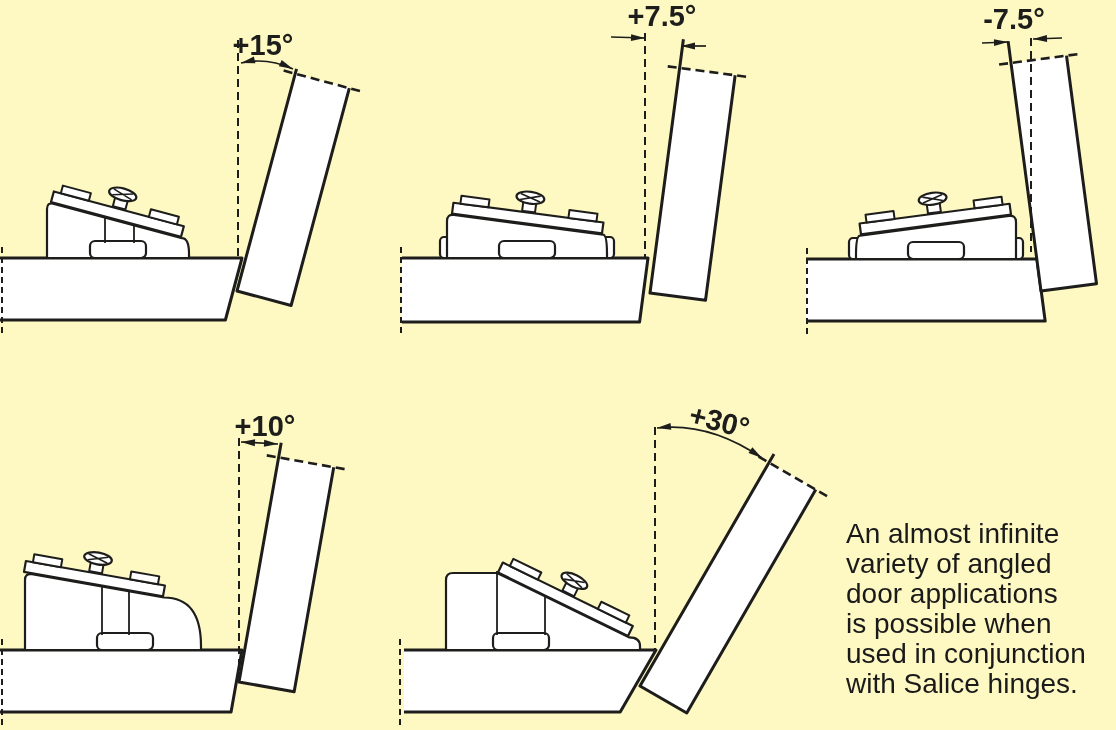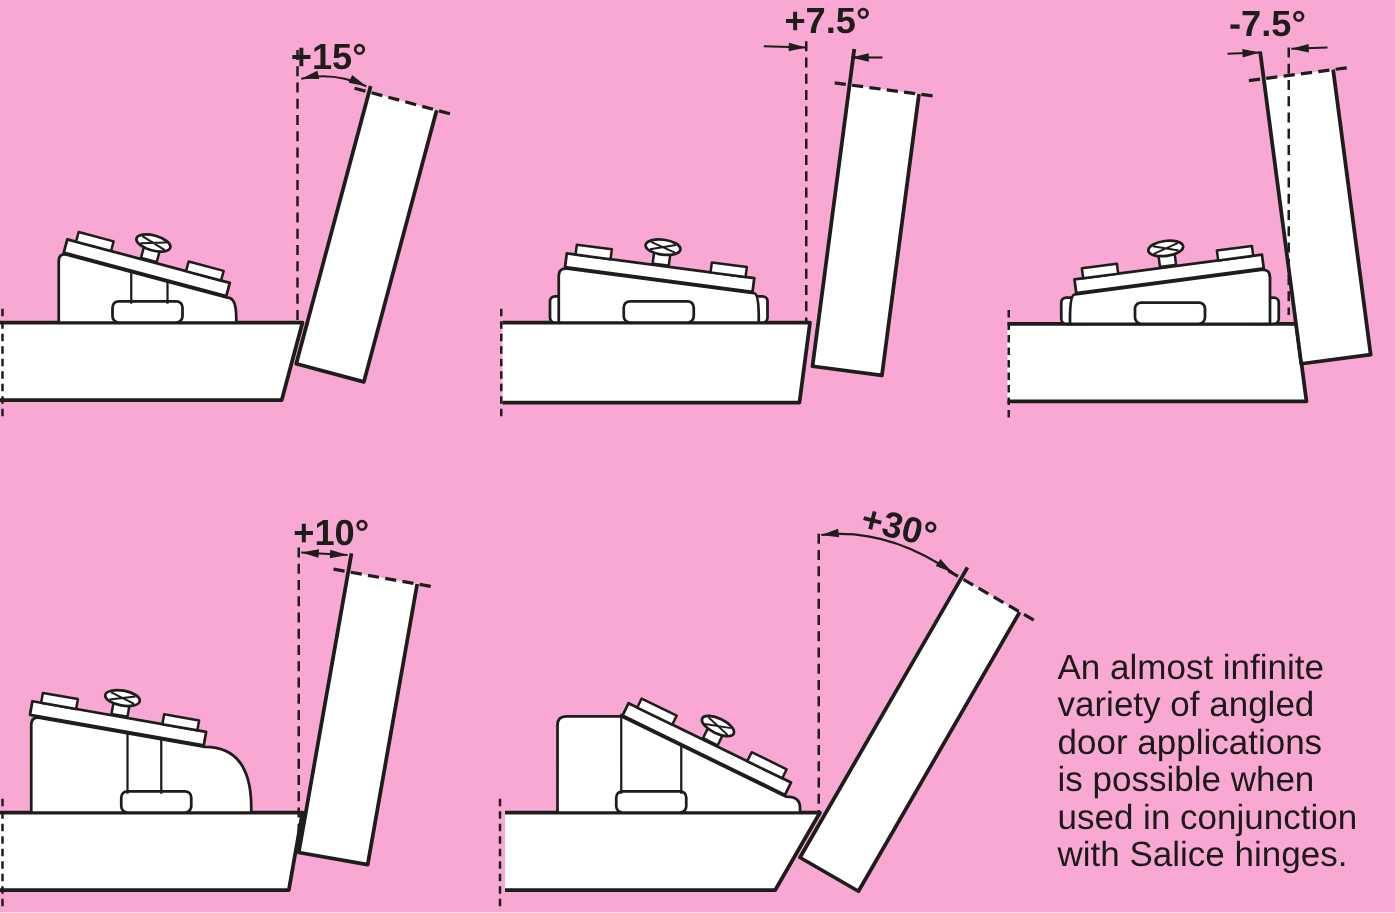--- a/index.html
+++ b/index.html
@@ -1,16 +1,16 @@
 <!DOCTYPE html>
 <html><head>
 <meta charset="utf-8">
 <style>
   html,body{margin:0;padding:0;background:#ffffff;}
-  .stage{position:relative;width:1116px;height:730px;background:#f9a8d4;overflow:hidden;
+  .stage{position:relative;width:1116px;height:730px;background:#fef9c3;overflow:hidden;
          font-family:"Liberation Sans", sans-serif;}
   .stage svg{position:absolute;left:0;top:0;}
   .caption{position:absolute;left:846px;top:519px;width:280px;color:#1a1a1a;
            font-size:28px;line-height:30px;white-space:nowrap;letter-spacing:0;}
   .caption div{height:30px;}
   svg text{font-family:"Liberation Sans", sans-serif;}
 </style>
 </head>
 <body>
 

